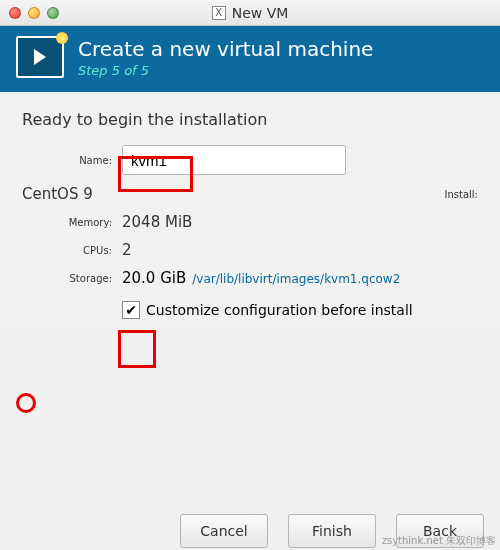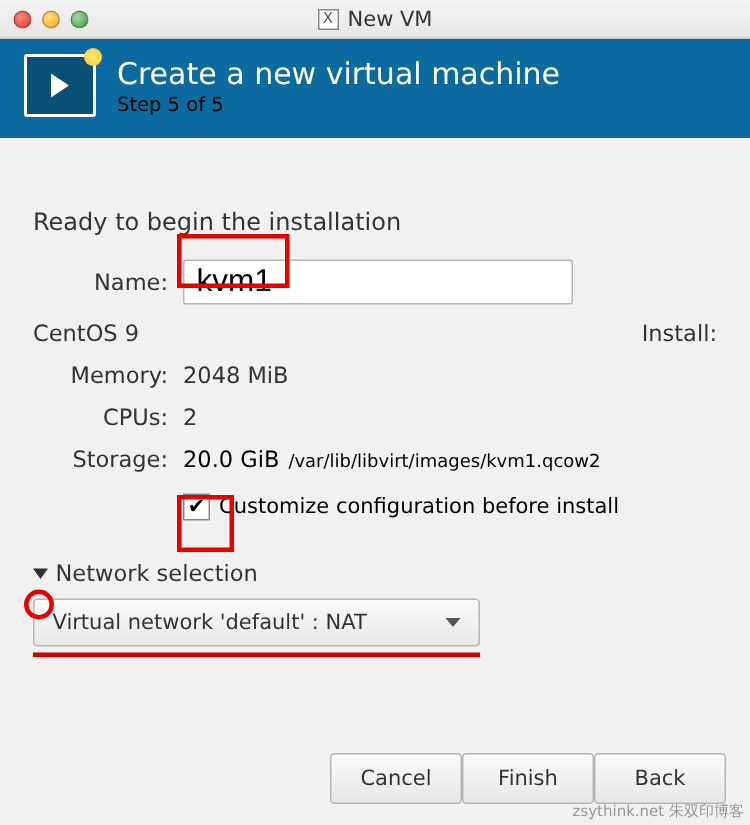--- a/index.html
+++ b/index.html
@@ -51,42 +51,42 @@
   .vm-icon::after{
     content:"";position:absolute;left:50%;top:50%;transform:translate(-50%,-50%);
     width:0;height:0;border-left:12px solid #fff;border-top:8px solid transparent;
     border-bottom:8px solid transparent;
   }
   .vm-icon .star{
     position:absolute;top:-6px;right:-6px;width:12px;height:12px;border-radius:50%;
     background:radial-gradient(circle,#fff176,#fbc02d);
   }
   .header-text .line1{font-size:20px;font-weight:400;}
-  .header-text .line2{font-size:13px;color:#000000;margin-top:2px;}
+  .header-text .line2{font-size:13px;color:#5eead4;margin-top:2px;font-style:italic;}
   
   .body{
     background:#f1f1f0;
     padding:18px 22px 12px 22px;
   }
-  .ready{font-size:16px;color:#333;margin-bottom:16px;margin-top:28px;}
+  .ready{font-size:16px;color:#333;margin-bottom:16px;}
   .form-grid{
     display:grid;
     grid-template-columns:90px 1fr;
     column-gap:10px;
     row-gap:10px;
     align-items:center;
   }
-  .lbl{text-align:right;color:#333;font-size:15px;}
+  .lbl{text-align:right;color:#333;font-size:10px;}
   .val{color:#333;font-size:15px;}
   .input-name{
-    width:260px;height:30px;border:1px solid #b8b8b8;border-radius:2px;
-    padding:4px 8px;font-size:21px;background:#fff;
+    width:224px;height:30px;border:1px solid #b8b8b8;border-radius:2px;
+    padding:4px 8px;font-size:15px;background:#fff;
   }
   .storage-line{display:flex;align-items:baseline;gap:6px;font-size:15px;}
-  .path{font-size:12px;color:#000000;}
+  .path{font-size:12px;color:#0369a1;}
   .checkbox-row{grid-column:2;display:flex;align-items:center;gap:6px;margin-top:4px;}
   .chk{
     width:18px;height:18px;border:1px solid #888;background:#fff;display:inline-flex;
     align-items:center;justify-content:center;font-size:14px;line-height:1;
   }
   
   .hl-name{
     position:absolute;left:118px;top:156px;width:75px;height:36px;
     border:3px solid #e60000;pointer-events:none;
   }
@@ -111,21 +111,21 @@
   .dropdown{
     margin-top:8px;width:298px;height:32px;
     background:linear-gradient(#fbfbfb,#e7e7e6);
     border:1px solid #b6b6b6;border-radius:3px;
     display:flex;align-items:center;justify-content:space-between;
     padding:0 12px;font-size:14px;color:#333;
   }
   .dropdown .tri{width:0;height:0;border-left:5px solid transparent;border-right:5px solid transparent;border-top:6px solid #555;}
   
   .footer{
-    position:absolute;bottom:14px;right:16px;display:flex;
+    position:absolute;bottom:2px;right:16px;display:flex;gap:20px;
   }
   .btn{
     width:88px;height:34px;
     background:linear-gradient(#fbfbfb,#e6e6e5);
     border:1px solid #b6b6b6;border-radius:3px;
     font-size:14px;color:#333;cursor:pointer;
     display:flex;align-items:center;justify-content:center;
   }
   .watermark{
     position:absolute;bottom:2px;right:4px;font-size:10px;color:#999;
@@ -177,31 +177,20 @@
       <span>20.0 GiB</span>
       <span class="path">/var/lib/libvirt/images/kvm1.qcow2</span>
     </div>
 
     <div class="checkbox-row">
       <span class="chk">✔</span>
       <span>Customize configuration before install</span>
     </div>
   </div>
 
-  <div class="netsec">
-    <div class="netsec-header">
-      <span class="arrow-down"></span>
-      <span>Network selection</span>
-    </div>
-    <div class="dropdown">
-      <span>Virtual network 'default' : NAT</span>
-      <span class="tri"></span>
-    </div>
-    <div class="underline-red"></div>
-  </div>
 </div>
 
 <div class="hl-name"></div>
 <div class="hl-chk"></div>
 <div class="hl-arrow"></div>
 
 <div class="footer">
   <div class="btn">Cancel</div>
   <div class="btn">Finish</div>
   <div class="btn">Back</div>

